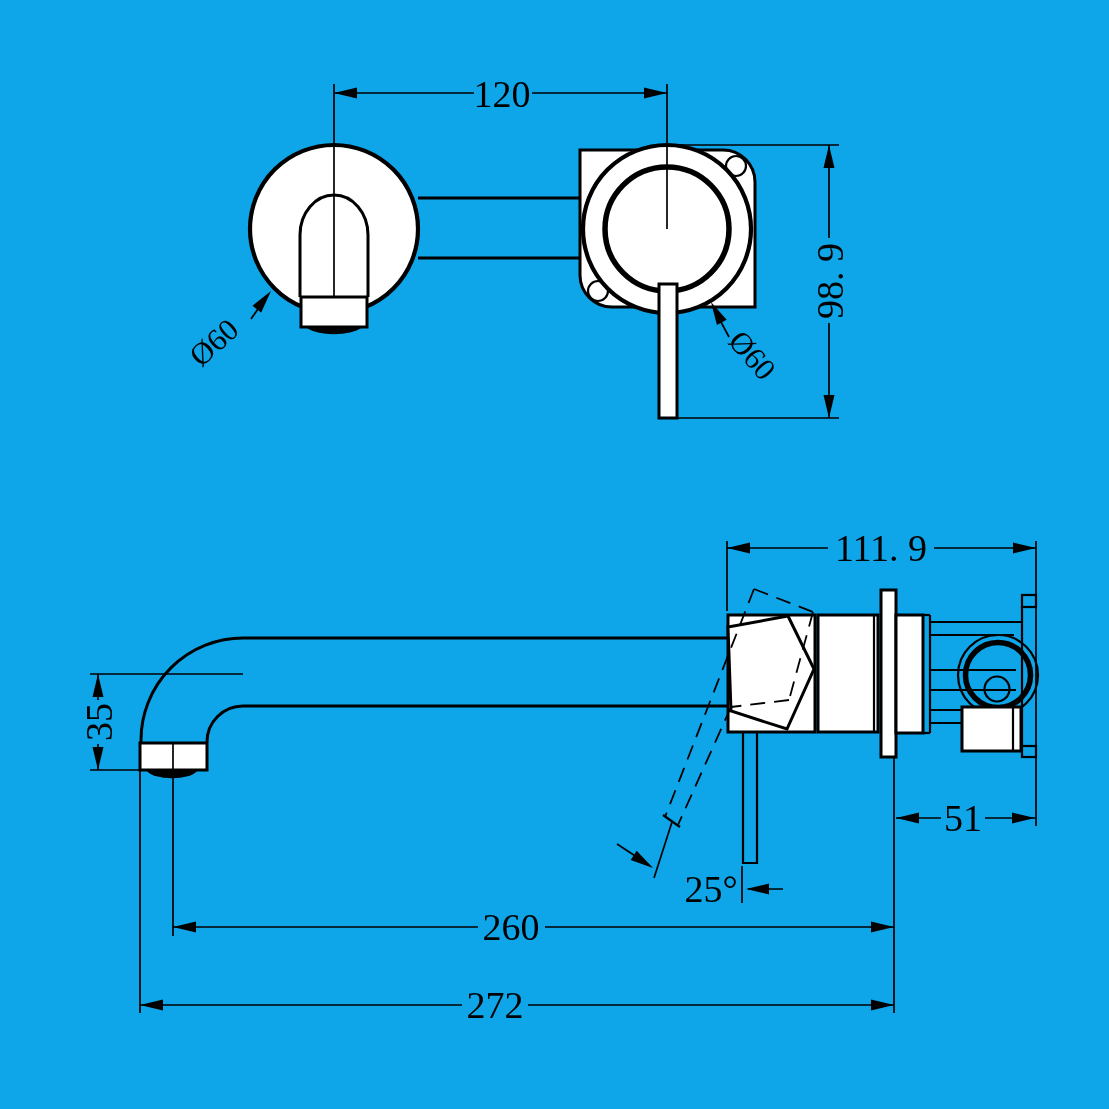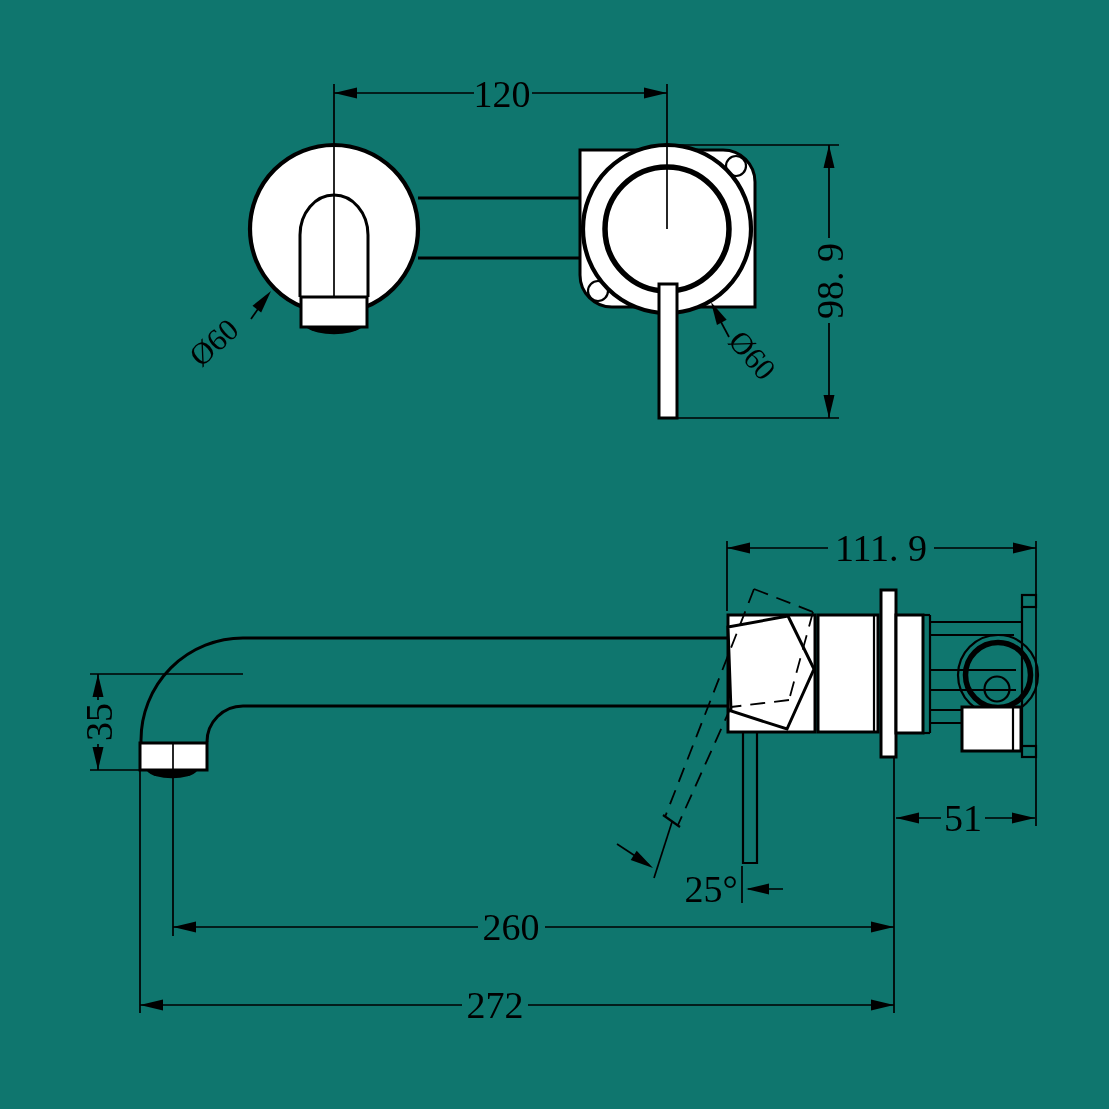--- a/index.html
+++ b/index.html
@@ -1,16 +1,16 @@
 <!DOCTYPE html>
 <html><head>
 <meta charset="utf-8">
 <style>
   html,body{margin:0;padding:0;background:#ffffff;}
-  .stage{position:relative;width:1109px;height:1109px;background:#0f766e;overflow:hidden;}
+  .stage{position:relative;width:1109px;height:1109px;background:#0ea5e9;overflow:hidden;}
   svg{display:block;}
   svg text{font-family:"Liberation Serif","DejaVu Serif",serif;fill:#000;}
   .dim-text{font-size:38px;}
   .dia-text{font-size:31px;}
   .outline{fill:none;stroke:#000;stroke-width:3;}
   .outline-fill{fill:#fff;stroke:#000;stroke-width:3;}
   .heavy{fill:#fff;stroke:#000;stroke-width:4.2;}
   .heavier{fill:none;stroke:#000;stroke-width:5.5;}
   .mid{fill:none;stroke:#000;stroke-width:2.2;}
   .thin{fill:none;stroke:#000;stroke-width:1.7;}

